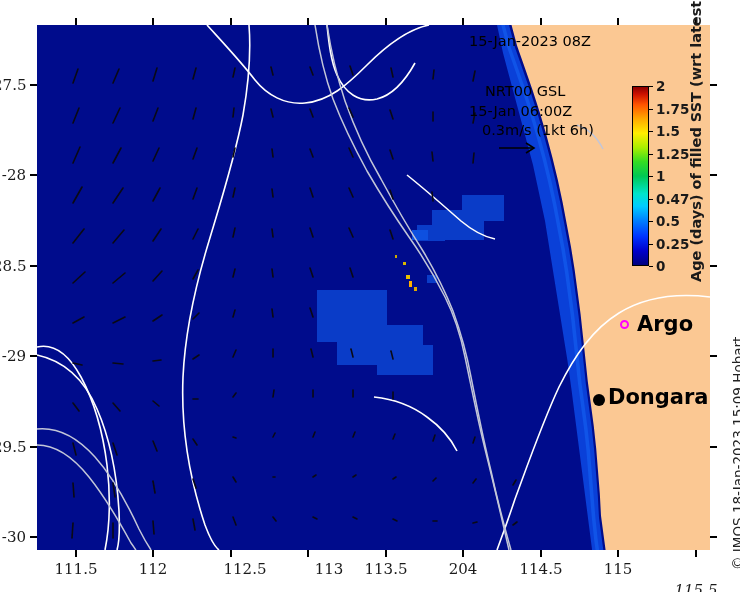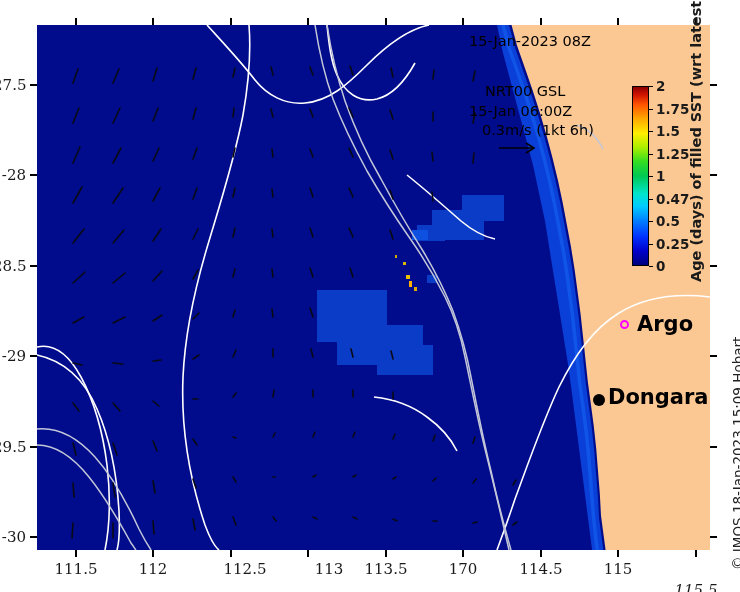--- a/index.html
+++ b/index.html
@@ -445,21 +445,21 @@
   <div class="tick xtick" style="left:462px;top:550px;"></div>
   <div class="tick xtick" style="left:540px;top:550px;"></div>
   <div class="tick xtick" style="left:617px;top:550px;"></div>
   <div class="tick xtick" style="left:695px;top:550px;"></div>
 
   <div class="xlabel" style="left:76px;top:560px;">111.5</div>
   <div class="xlabel" style="left:153px;top:560px;">112</div>
   <div class="xlabel" style="left:245px;top:560px;">112.5</div>
   <div class="xlabel" style="left:321px;top:560px;margin-left:8px;">113</div>
   <div class="xlabel" style="left:386px;top:560px;">113.5</div>
-  <div class="xlabel" style="left:463px;top:560px;">170</div>
+  <div class="xlabel" style="left:463px;top:560px;">204</div>
   <div class="xlabel" style="left:541px;top:560px;">114.5</div>
   <div class="xlabel" style="left:618px;top:560px;">115</div>
   <div class="xlabel" style="left:696px;top:581px;font-style:italic;">115.5</div>
 
   <div class="tick ytick" style="left:30px;top:84px;"></div>
   <div class="tick ytick" style="left:30px;top:174px;"></div>
   <div class="tick ytick" style="left:30px;top:265px;"></div>
   <div class="tick ytick" style="left:30px;top:355px;"></div>
   <div class="tick ytick" style="left:30px;top:446px;"></div>
   <div class="tick ytick" style="left:30px;top:536px;"></div>

